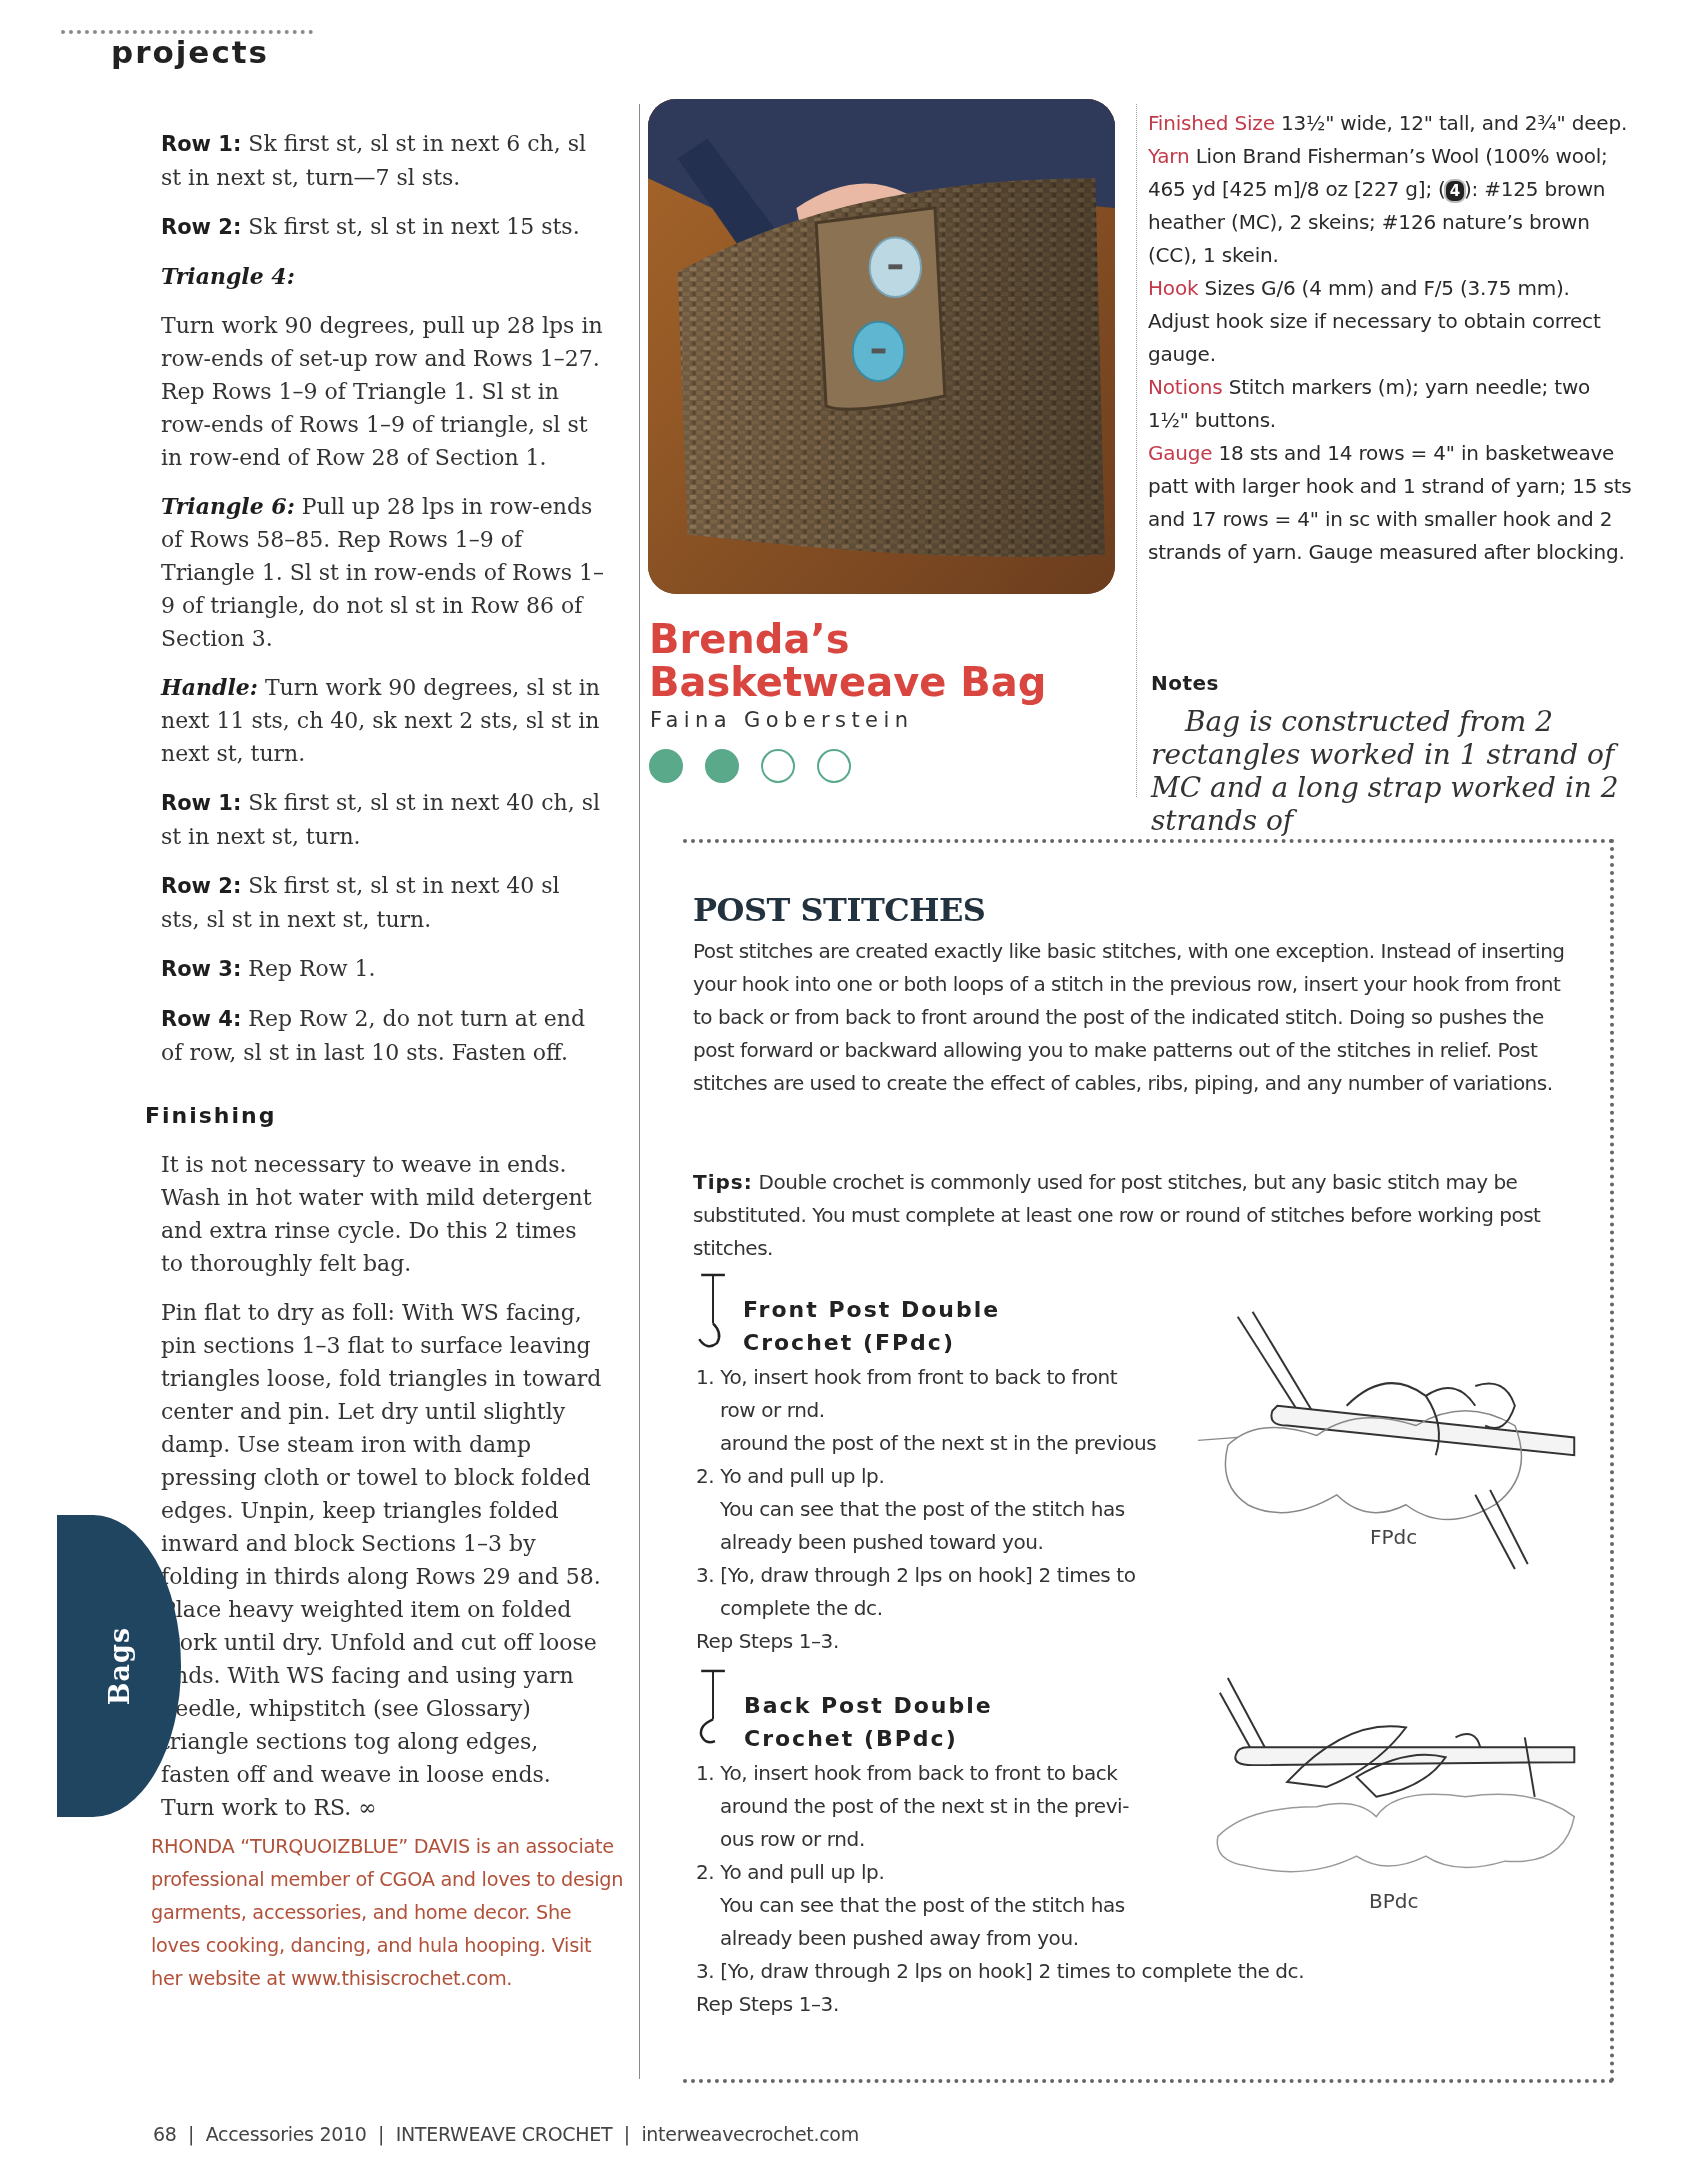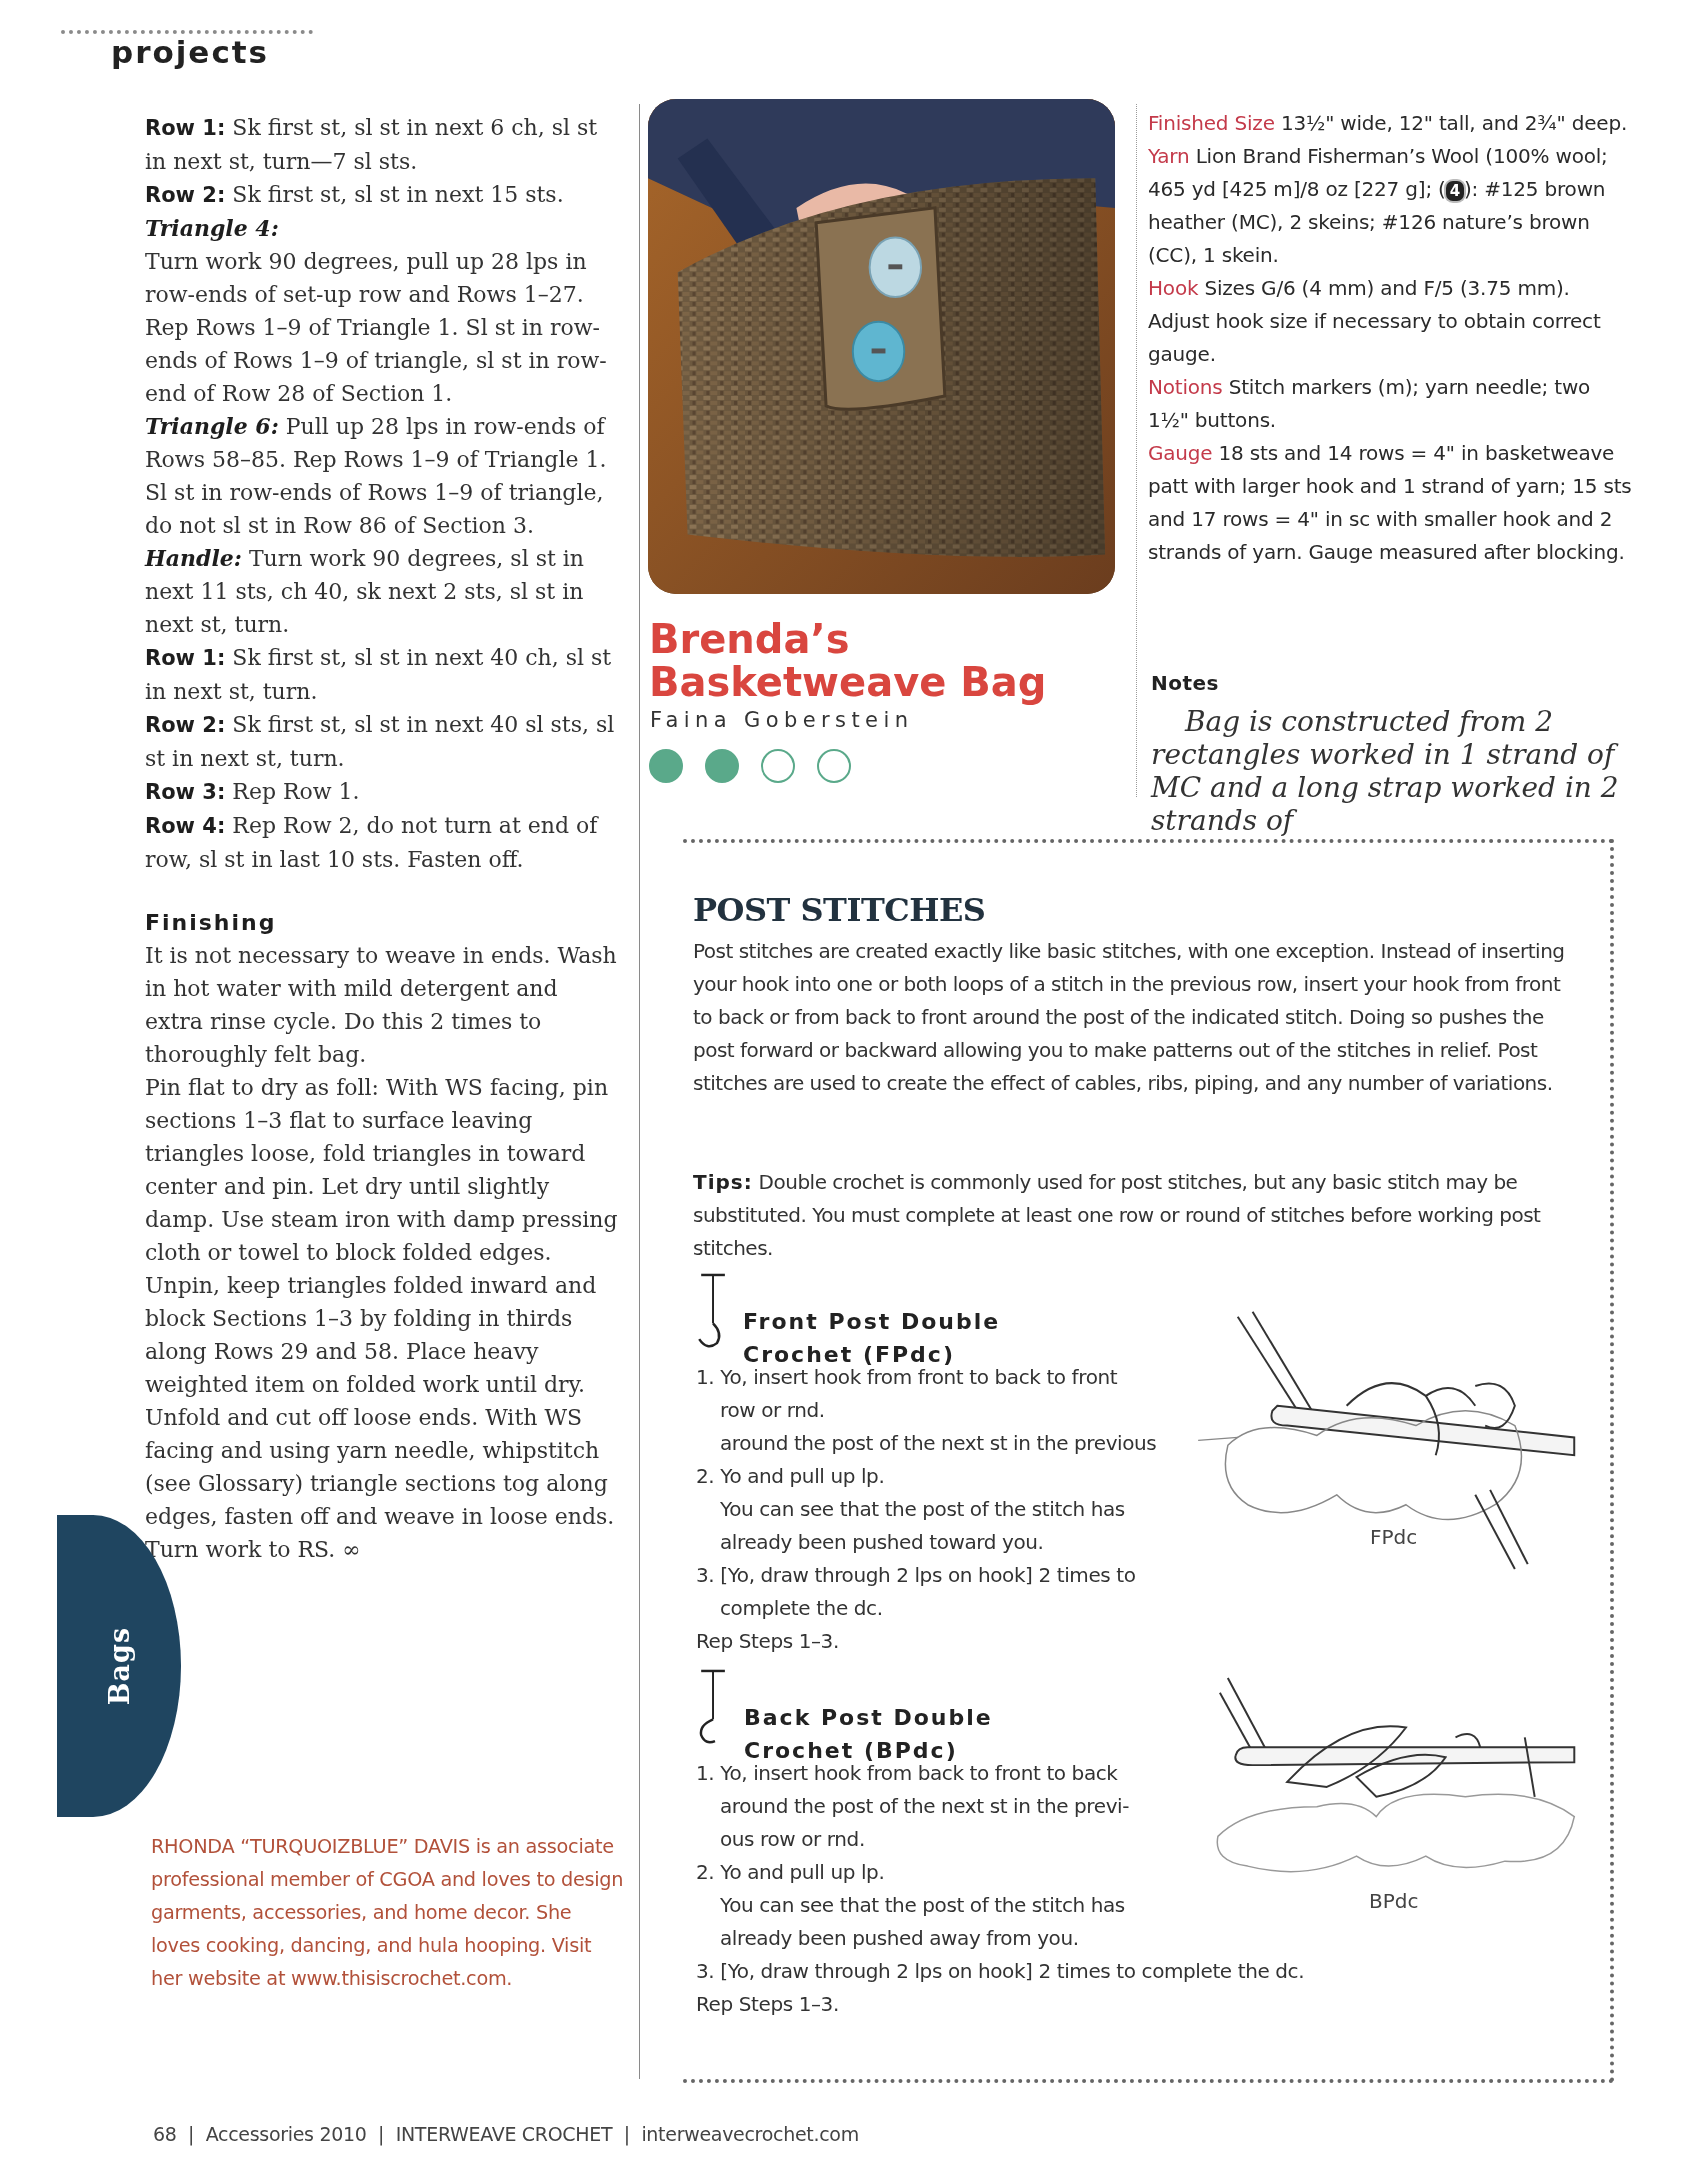--- a/index.html
+++ b/index.html
@@ -7,21 +7,21 @@
   body { position: relative; color: #2b2b2b; font-family: "DejaVu Serif", serif; }
 
   
   .header { position: absolute; left: 61px; top: 30px; height: 40px; display: flex; align-items: center; flex-direction: column; }
   .header .dots { width: 252px; border-top: 4px dotted #8a8a8a; margin-right: 6px; }
   .header .bullet { width: 16px; height: 16px; border-radius: 50%; background: #8a8a8a; margin-right: 14px; }
   .header .title { font-family: "DejaVu Sans", sans-serif; font-weight: bold; font-size: 31px; letter-spacing: 2px; color: #222; }
 
   
   .leftcol { position: absolute; left: 145px; top: 111px; width: 475px; font-size: 22px; line-height: 33px; color: #333; }
-  .leftcol p { margin: 0; }
+  .leftcol p { margin: 16px; }
   .lbl { font-family: "DejaVu Sans", sans-serif; font-weight: bold; color: #1e1e1e; font-size: 21px; }
   .lbl-it { font-weight: bold; font-style: italic; color: #1e1e1e; }
   .section-h { font-family: "DejaVu Sans", sans-serif; font-weight: bold; letter-spacing: 2px; font-size: 22px; color: #1e1e1e; margin-top: 30px; }
   .bio { position: absolute; left: 151px; top: 1830px; width: 475px; font-family: "DejaVu Sans", sans-serif; font-size: 19.3px; line-height: 33px; color: #b2513a; letter-spacing: -0.3px; }
 
   
   .sidetab { position: absolute; left: 57px; top: 1515px; width: 124px; height: 302px; background: #1f4560; border-radius: 0 89px 89px 0 / 0 153px 153px 0; }
   .sidetab span { position: absolute; left: 50%; top: 50%; transform: translate(-50%,-50%) rotate(-90deg); color: #fff; font-weight: bold; font-size: 27px; letter-spacing: 1px; white-space: nowrap; }
 
   
@@ -46,21 +46,21 @@
   .notes-h { position: absolute; left: 1151px; top: 671px; font-family: "DejaVu Sans", sans-serif; font-weight: bold; font-size: 20px; color: #222; letter-spacing: 0.5px; }
   .notes-b { position: absolute; left: 1151px; top: 705px; width: 475px; font-style: italic; font-size: 28px; line-height: 33px; color: #333; text-indent: 34px; }
 
   
   .box { position: absolute; left: 683px; top: 839px; width: 931px; height: 1244px; border-top: 4px dotted #666; border-right: 4px dotted #666; border-bottom: 4px dotted #666; }
   .box-title { position: absolute; left: 693px; top: 891px; font-weight: bold; font-size: 32px; color: #22323f; letter-spacing: -0.5px; }
   .box-body { position: absolute; left: 693px; top: 935px; width: 891px; font-family: "DejaVu Sans", sans-serif; font-size: 20px; line-height: 33px; color: #333; letter-spacing: -0.5px; }
   .tips { position: absolute; left: 693px; top: 1166px; width: 891px; font-family: "DejaVu Sans", sans-serif; font-size: 20px; line-height: 33px; color: #333; letter-spacing: -0.5px; }
   .tips b { color: #222; letter-spacing: 1px; }
 
-  .stitch-h { position: absolute; font-family: "DejaVu Sans", sans-serif; font-weight: bold; font-size: 22px; line-height: 33px; color: #222; letter-spacing: 2px; margin-top: 12px; }
+  .stitch-h { position: absolute; font-family: "DejaVu Sans", sans-serif; font-weight: bold; font-size: 22px; line-height: 33px; color: #222; letter-spacing: 2px; }
   .hook { position: absolute; width: 40px; height: 79px; }
   .steps { position: absolute; font-family: "DejaVu Sans", sans-serif; font-size: 20px; line-height: 33px; color: #333; letter-spacing: -0.4px; }
   .steps .ind { padding-left: 24px; }
   .illus { position: absolute; }
   .illus-cap { position: absolute; font-family: "DejaVu Sans", sans-serif; font-size: 20px; color: #444; }
 
   
   .footer { position: absolute; left: 153px; top: 2123px; font-family: "DejaVu Sans", sans-serif; font-size: 19px; color: #444; letter-spacing: -0.3px; white-space: pre; }
 </style>
 </head>

